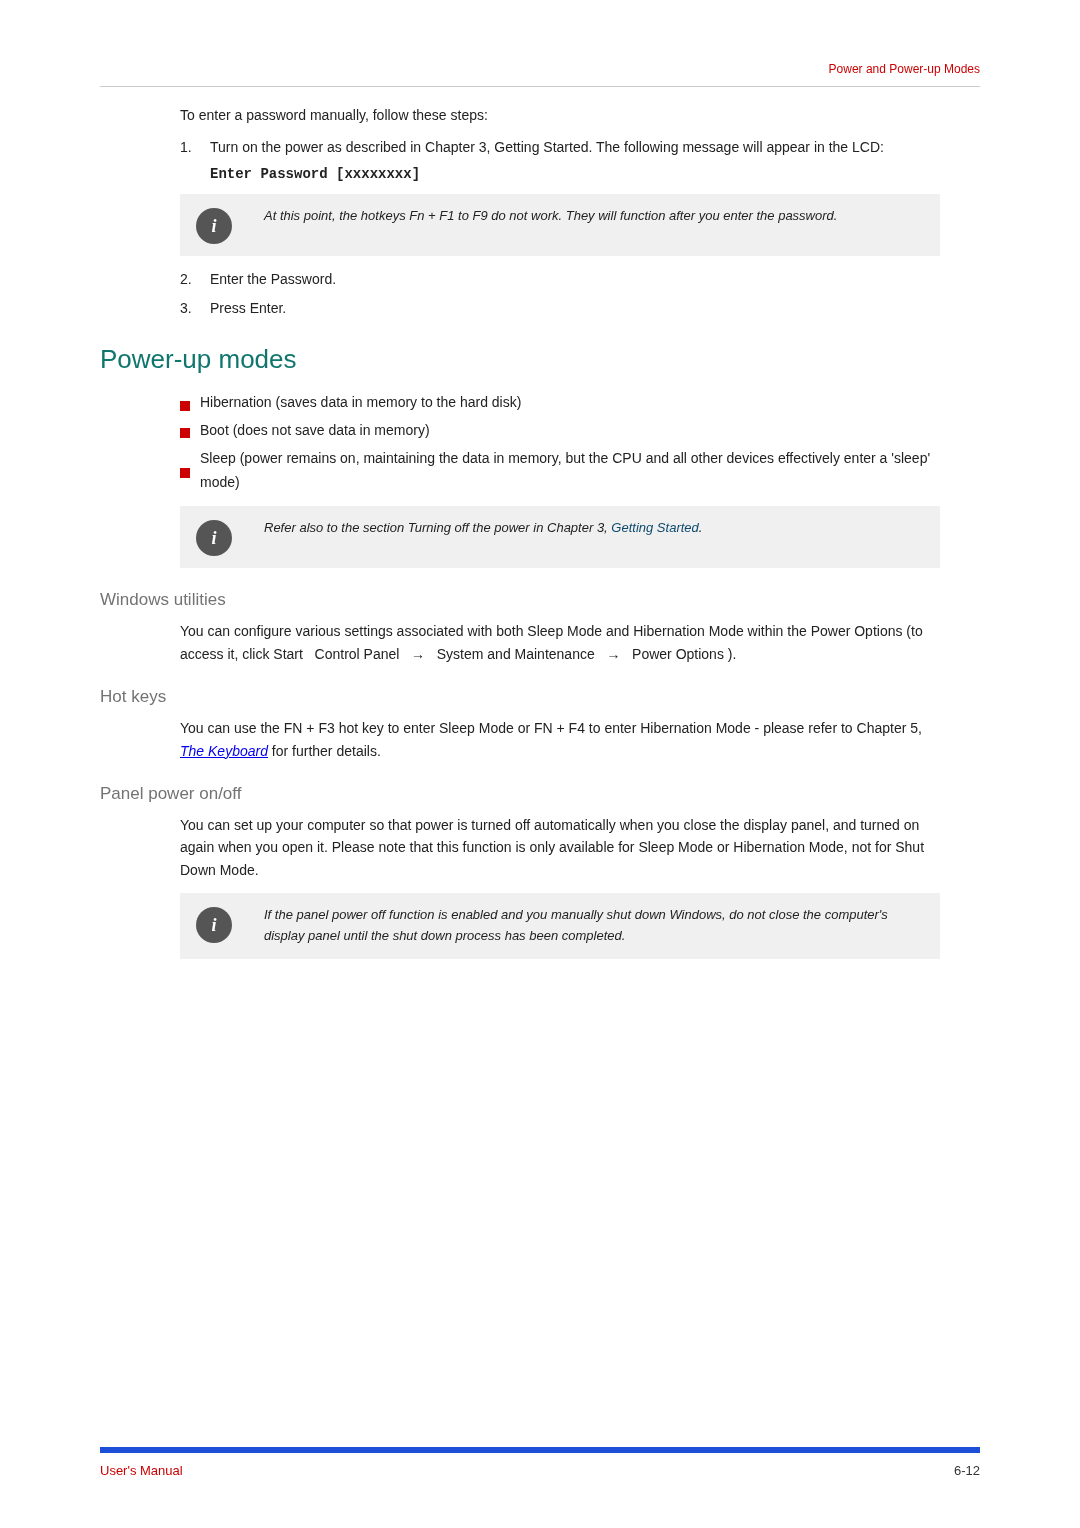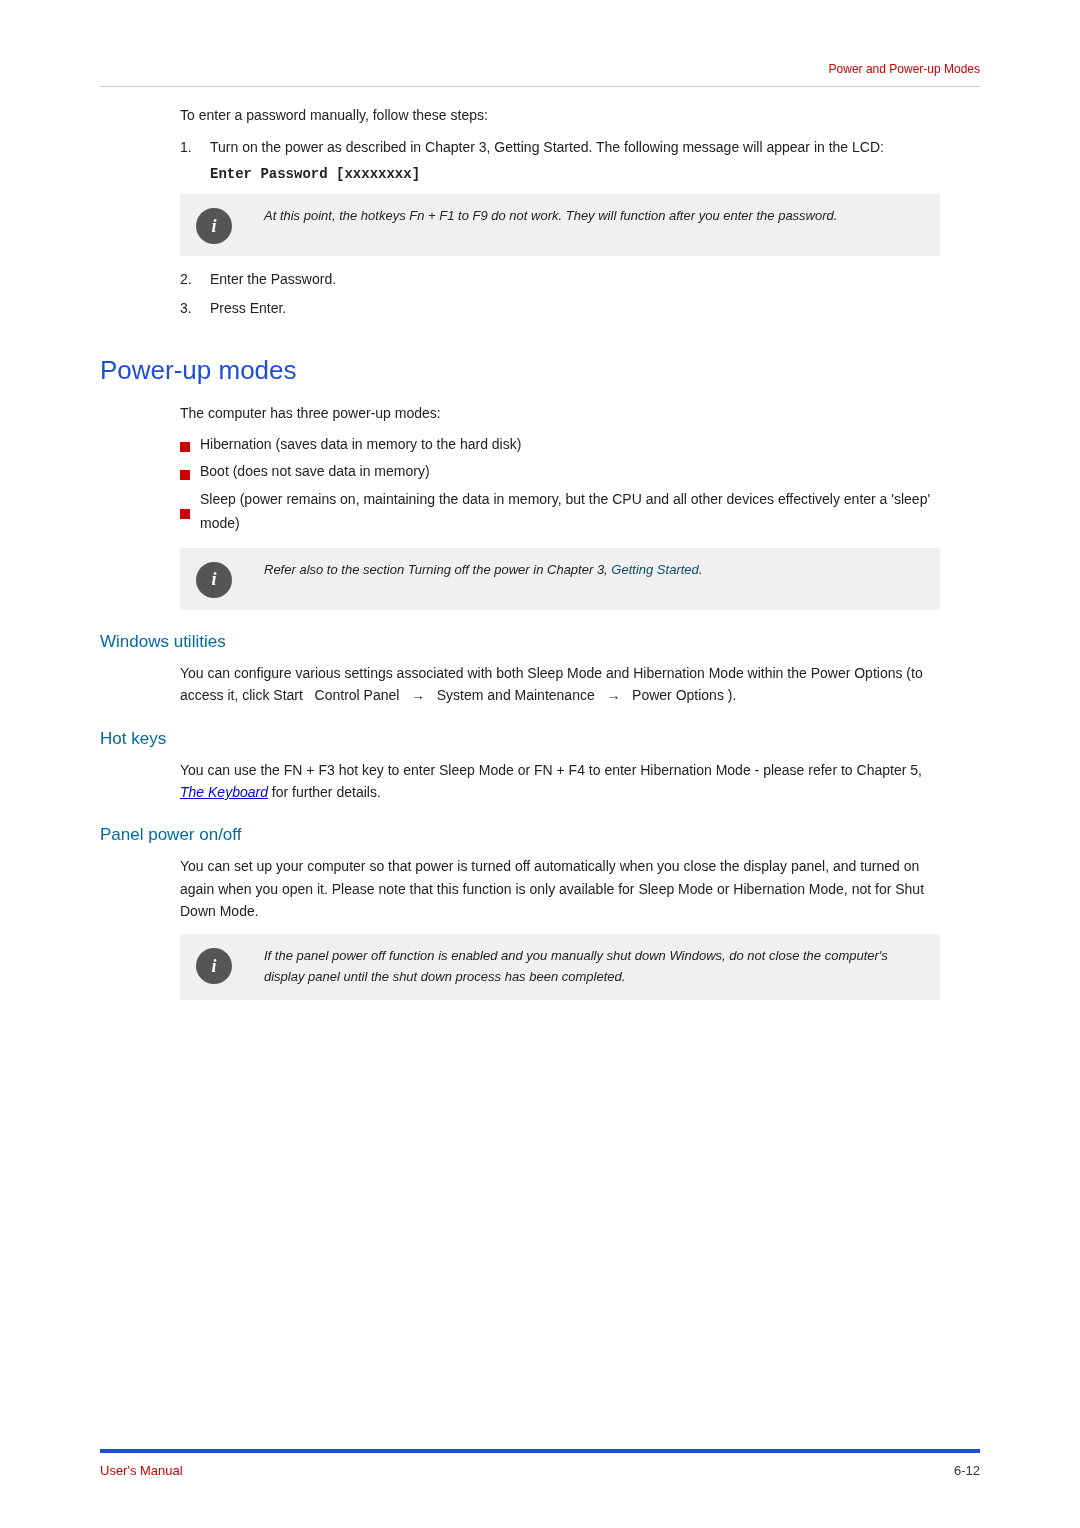--- a/index.html
+++ b/index.html
@@ -115,31 +115,31 @@
     }
 
     .info-text a, .info-text .link {
       color: #0c4a6e;
       text-decoration: none;
     }
 
     
     .section-heading-red {
       font-size: 26px;
-      color: #1d4ed8;
+      color: #0f766e;
       font-weight: normal;
-      margin-top: 36px;
+      margin-top: 25px;
       margin-bottom: 16px;
       border-bottom: none;
     }
 
     
     .subsection-heading {
       font-size: 17px;
-      color: #0369a1;
+      color: #737373;
       font-weight: normal;
       margin-top: 22px;
       margin-bottom: 10px;
     }
 
     
     .bullet-list {
       list-style: none;
       padding: 0;
       margin: 8px 0;
@@ -169,21 +169,21 @@
       line-height: 1.6;
       margin-bottom: 8px;
     }
 
     
     .page-footer {
       position: absolute;
       bottom: 50px;
       left: 100px;
       right: 100px;
-      border-top: 4px solid #1d4ed8;
+      border-top: 6px solid #1d4ed8;
       padding-top: 10px;
       display: flex;
       justify-content: space-between;
       align-items: center;
     }
 
     .footer-manual {
       color: #cc0000;
       font-size: 13px;
     }
@@ -232,21 +232,20 @@
         <span>Press Enter.</span>
       </li>
     </ol>
 
 
   </div>
 
   <h2 class="section-heading-red">Power-up modes</h2>
 
   <div class="content-indent">
-    <p class="body-text">The computer has three power-up modes:</p>
 
     <ul class="bullet-list">
       <li>
         <span class="bullet-square"></span>
         <span>Hibernation (saves data in memory to the hard disk)</span>
       </li>
       <li>
         <span class="bullet-square"></span>
         <span>Boot (does not save data in memory)</span>
       </li>

